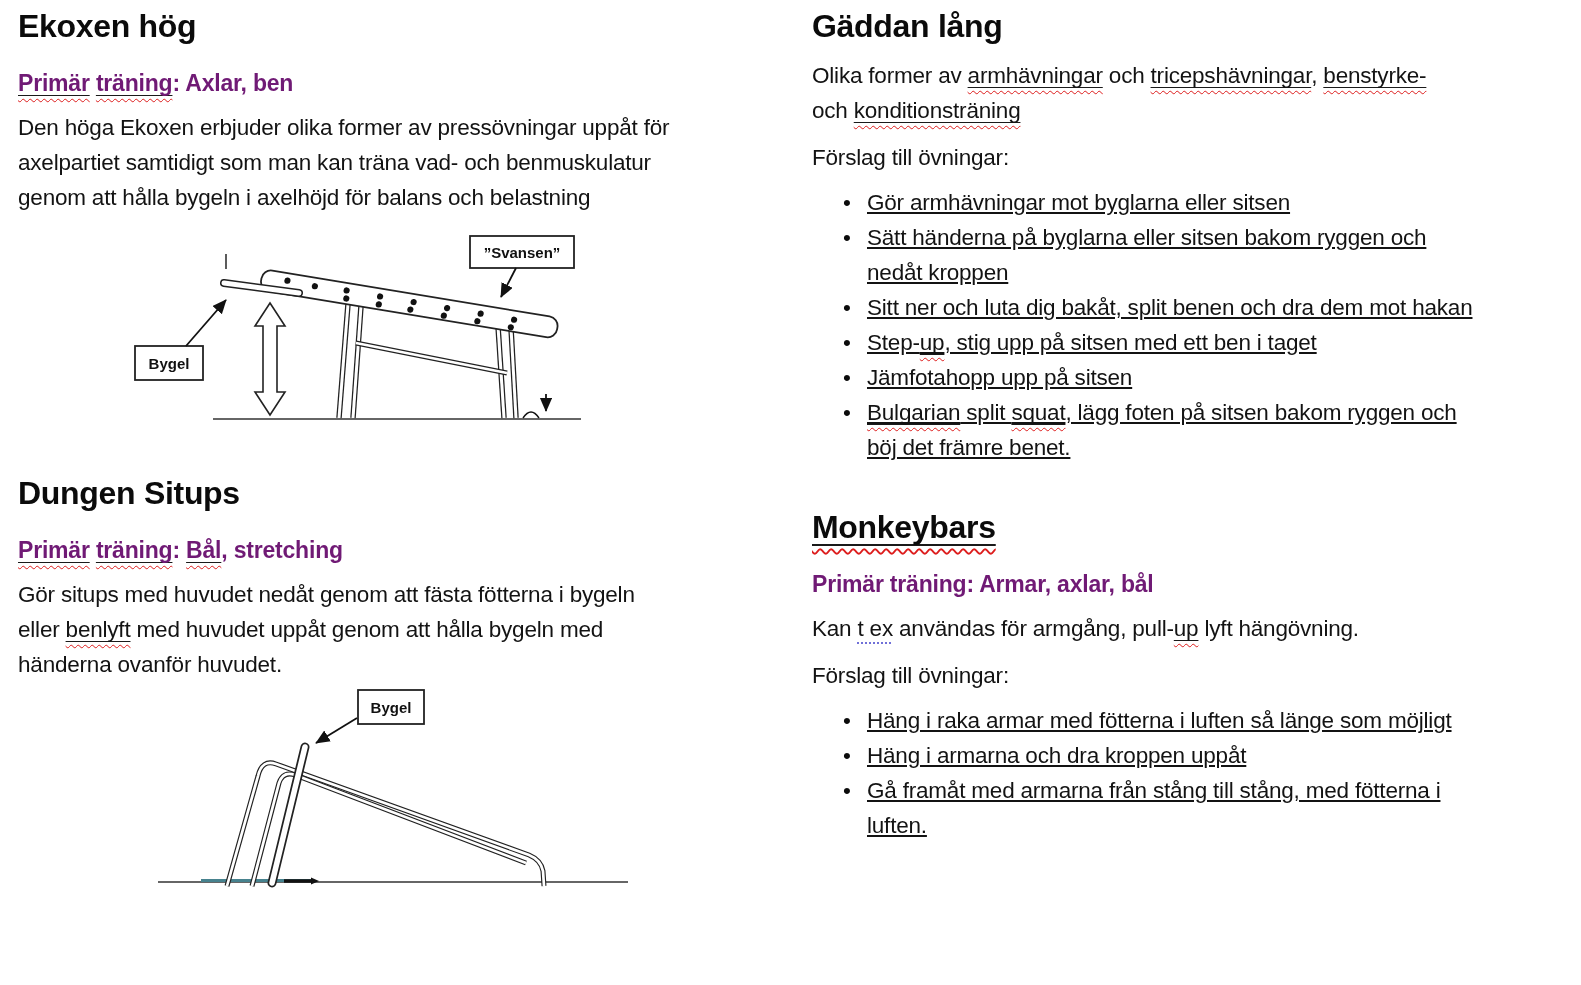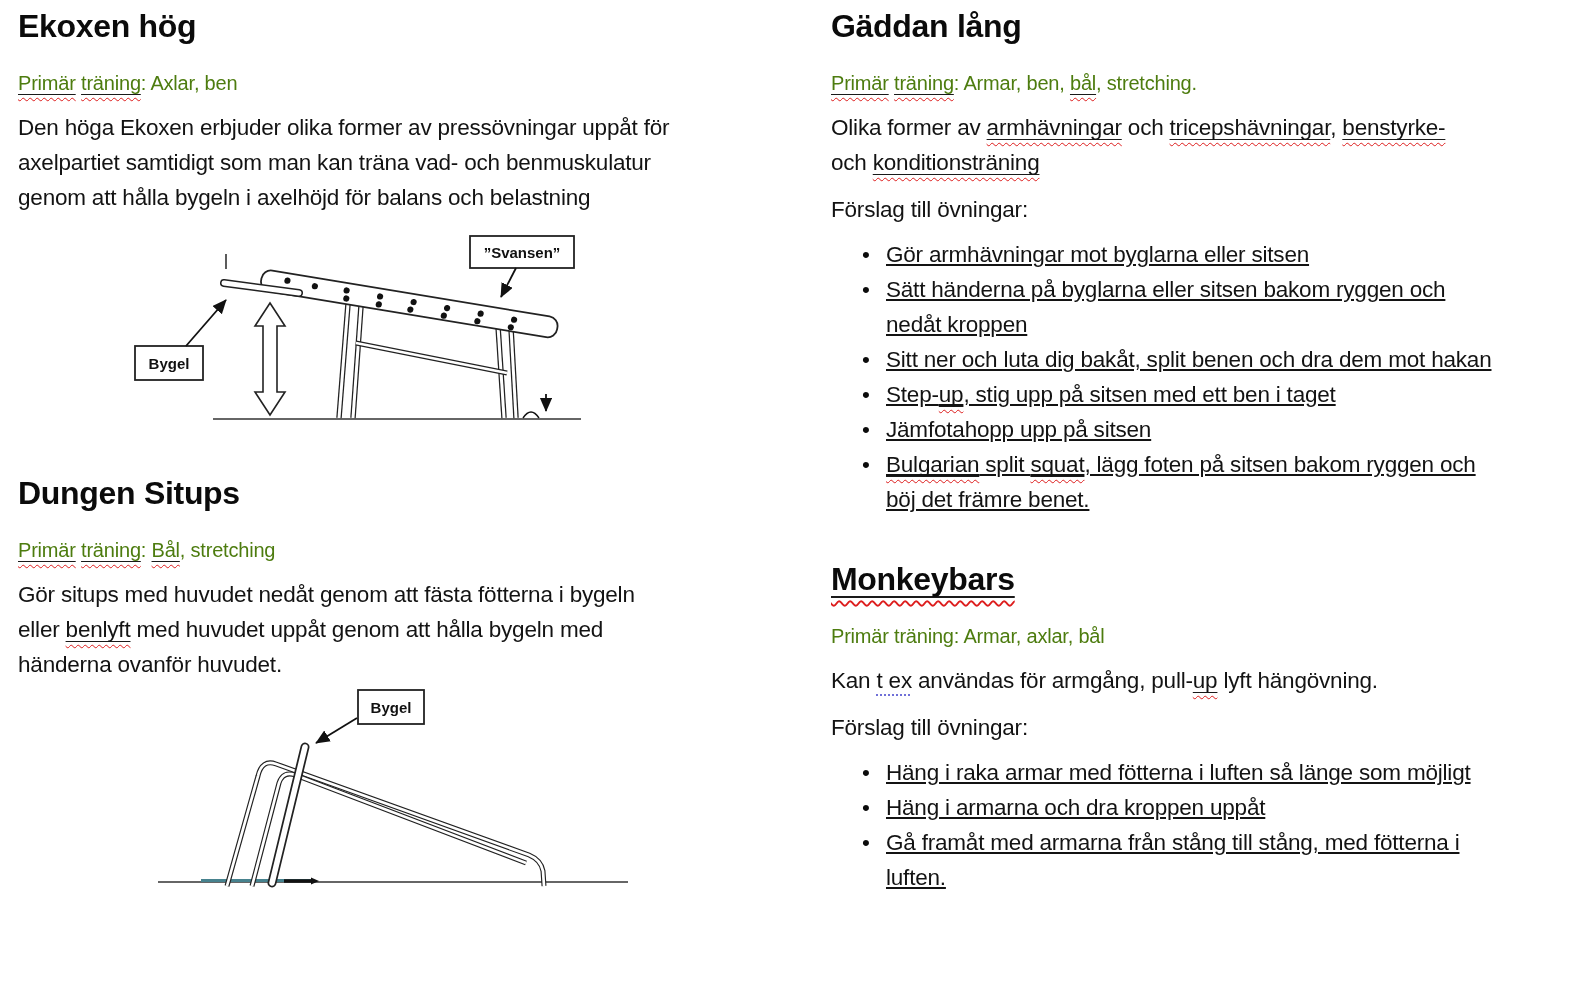--- a/index.html
+++ b/index.html
@@ -3,30 +3,30 @@
 <meta charset="utf-8">
 <style>
   html,body{margin:0;padding:0;}
   body{
     width:1581px;height:985px;overflow:hidden;background:#ffffff;
     font-family:"Liberation Sans","DejaVu Sans",sans-serif;color:#131313;
   }
   .page{position:relative;width:1430px;height:985px;}
   .col{position:absolute;top:0;}
   .col-left{left:18px;width:727px;}
-  .col-right{left:831px;width:730px;}
+  .col-right{left:812px;width:730px;}
   h1{
     font-size:32px;line-height:40px;font-weight:700;color:#0b0b0b;
     margin:0;letter-spacing:-0.3px;
   }
   .h1-first{margin-top:6px;}
   .h1-later{margin-top:44px;}
   .h1-mb{margin-top:42px;}
   h3.sub{
-    font-size:20px;line-height:30px;font-weight:400;color:#4d7c0f;
+    font-size:23px;line-height:30px;font-weight:700;color:#701a75;
     margin:22px 0 0 0;letter-spacing:-0.2px;
   }
   p.body{
     font-size:22.5px;line-height:35px;margin:12px 0 0 0;letter-spacing:-0.2px;
   }
   ul.bullets{
     list-style:none;margin:10px 0 0 0;padding:0;
   }
   ul.bullets li{
     position:relative;font-size:22.5px;line-height:35px;
@@ -186,21 +186,20 @@
           </g>
         </svg>
       </div>
     </section>
   </div>
 
   <div class="col col-right">
 
     <section>
       <h1 class="h1-first">Gäddan lång</h1>
-      <h3 class="sub"><span class="sq"><span class="ul">Primär</span></span><span> </span><span class="sq"><span class="ul">träning</span></span><span>: Armar, ben, </span><span class="sq"><span class="ul">bål</span></span><span>, stretching.</span></h3>
       <p class="body"><span>Olika former av </span><span class="sq"><span class="ul">armhävningar</span></span><span> och </span><span class="sq"><span class="ul">tricepshävningar</span></span><span>, </span><span class="sq"><span class="ul">benstyrke-</span></span><br><span>och </span><span class="sq"><span class="ul">konditionsträning</span></span></p>
       <p class="body">Förslag till övningar:</p>
       <ul class="bullets">
         <li><span>Gör armhävningar mot byglarna eller sitsen</span></li>
         <li><span>Sätt händerna på byglarna eller sitsen bakom ryggen och</span><br><span>nedåt kroppen</span></li>
         <li><span>Sitt ner och luta dig bakåt, split benen och dra dem mot hakan</span></li>
         <li><span>Step-</span><span class="sq"><span class="ul">up</span></span><span>, stig upp på sitsen med ett ben i taget</span></li>
         <li><span>Jämfotahopp upp på sitsen</span></li>
         <li><span class="sq"><span class="ul">Bulgarian</span></span><span> split </span><span class="sq"><span class="ul">squat</span></span><span>, lägg foten på sitsen bakom ryggen och</span><br><span>böj det främre benet.</span></li>
       </ul>

